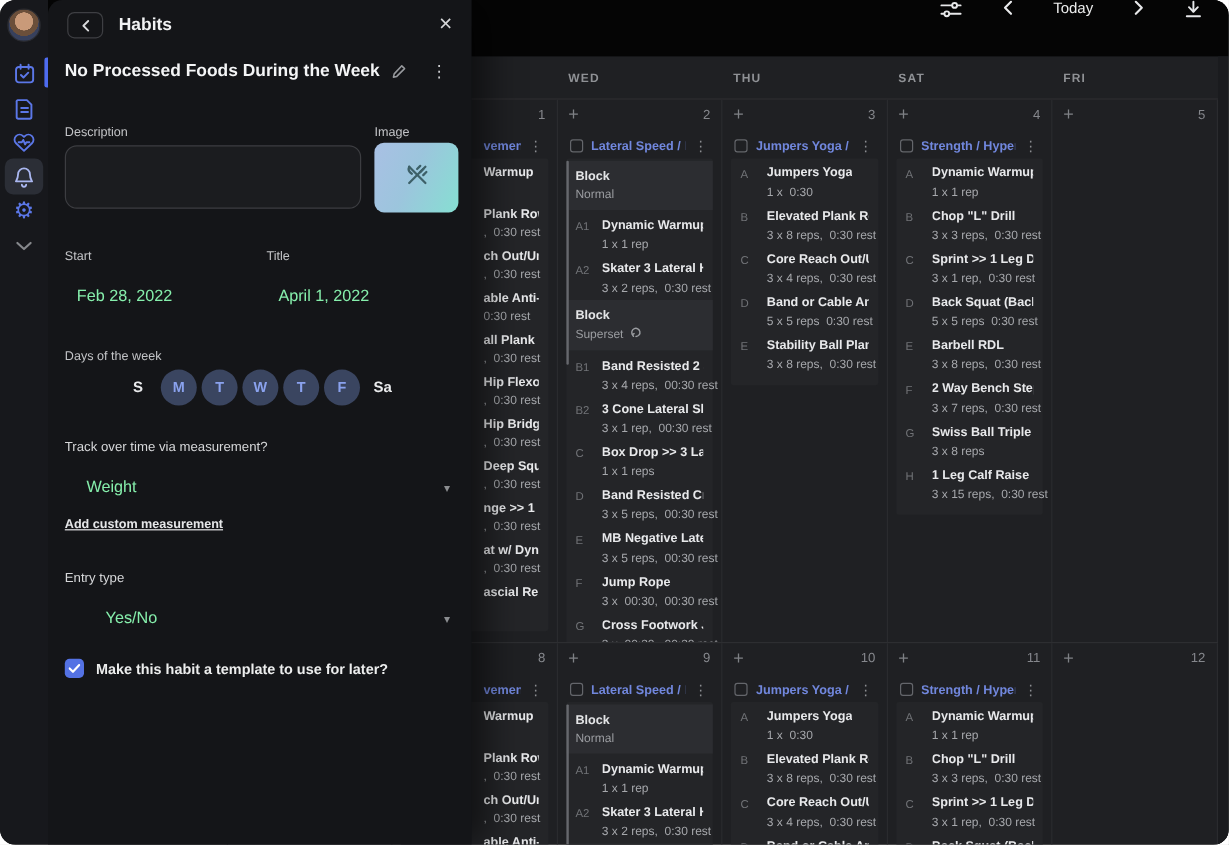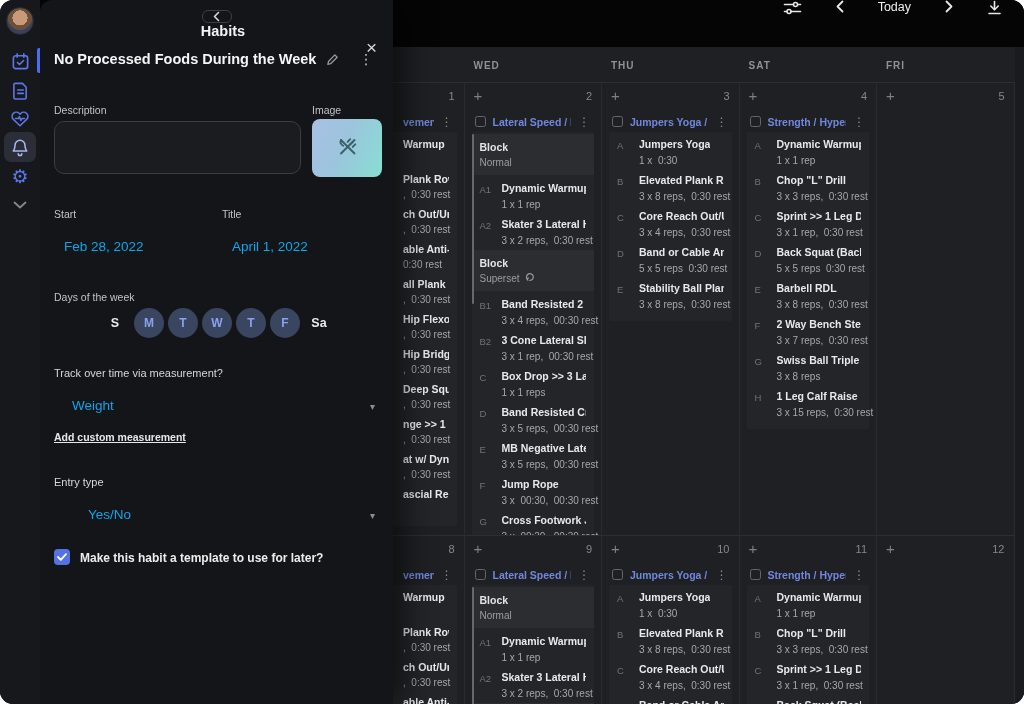--- a/index.html
+++ b/index.html
@@ -51,33 +51,33 @@
   .ex-tag{width:22px;flex:0 0 auto;font-size:9.5px;color:#717377;padding-top:1px;}
   .ex-name{font-size:10.5px;font-weight:700;color:#e8e9eb;white-space:nowrap;overflow:hidden;}
   .ex-detail{margin-left:22px;margin-top:3px;font-size:10px;color:#a6a8ac;line-height:12px;white-space:pre;min-height:12px;}
   .fragment .card-head{padding-left:69px;}
   .fragment .ex{padding-left:69px;}
   .fragment .ex-detail{margin-left:0;}
 
   
   #modal{position:absolute;left:40px;top:0;width:353px;height:704px;background:#141518;z-index:5;
     border-radius:12px 0 0 0;box-shadow:12px 0 30px rgba(0,0,0,.55);color:#eceded;}
-  #modal-header{display:flex;align-items:center;padding:10px 16px 0 16px;height:32px;flex-direction:column;}
+  #modal-header{display:flex;align-items:center;padding:10px 16px 0 16px;height:32px;}
   #back-btn{width:30px;height:22px;border:1px solid #3e3f43;border-radius:6px;display:flex;align-items:center;justify-content:center;color:#d8d9db;cursor:pointer;}
   #panel-title{margin-left:13px;font-size:14.5px;font-weight:700;color:#f2f3f4;}
   #close-btn{margin-left:auto;font-size:19px;line-height:18px;color:#d4d5d7;cursor:pointer;}
   #habit-title-row{display:flex;align-items:center;padding:0 20px 0 14px;margin-top:16px;height:22px;}
   #habit-title{font-size:14.5px;font-weight:700;color:#f4f5f6;white-space:nowrap;}
   #edit-pencil{margin-left:10px;color:#97999d;display:flex;cursor:pointer;}
   #habit-kebab{margin-left:auto;color:#c9cacd;font-size:14px;cursor:pointer;}
   .flabel{position:absolute;font-size:10.5px;color:#c2c3c6;}
   #desc-box{position:absolute;left:14px;top:121px;width:247px;height:53px;background:#1b1c1f;border:1px solid #3c3d41;border-radius:10px;}
   #image-thumb{position:absolute;left:272px;top:119px;width:70px;height:58px;border-radius:8px;
     background:linear-gradient(115deg,#a9c0e4 0%,#9cc5dd 45%,#86dfd2 100%);display:flex;align-items:center;justify-content:center;cursor:pointer;}
-  .fvalue{position:absolute;font-size:13.5px;color:#0ea5e9;}
+  .fvalue{position:absolute;font-size:13.5px;color:#86efac;}
   #days-row{position:absolute;left:58px;top:307px;display:flex;}
   .dayt{width:34px;height:32px;display:flex;align-items:center;justify-content:center;cursor:pointer;}
   .day-plain{font-size:12.5px;font-weight:600;color:#e9eaec;}
   .day-circle{width:30px;height:30px;border-radius:50%;background:#3a4560;color:#8aa2ee;font-size:12px;font-weight:700;display:flex;align-items:center;justify-content:center;}
   .caret{position:absolute;left:330px;font-size:10px;color:#8b8d90;}
   #add-link{position:absolute;left:14px;top:431px;font-size:10.5px;font-weight:600;color:#e6e7e9;text-decoration:underline;cursor:pointer;}
   #tmpl-check{position:absolute;left:14px;top:549px;width:16px;height:16px;background:#5472e4;border-radius:4px;display:flex;align-items:center;justify-content:center;cursor:pointer;}
   #tmpl-label{position:absolute;left:40px;top:551px;font-size:12px;font-weight:700;color:#eceded;}
 </style>
 </head>

